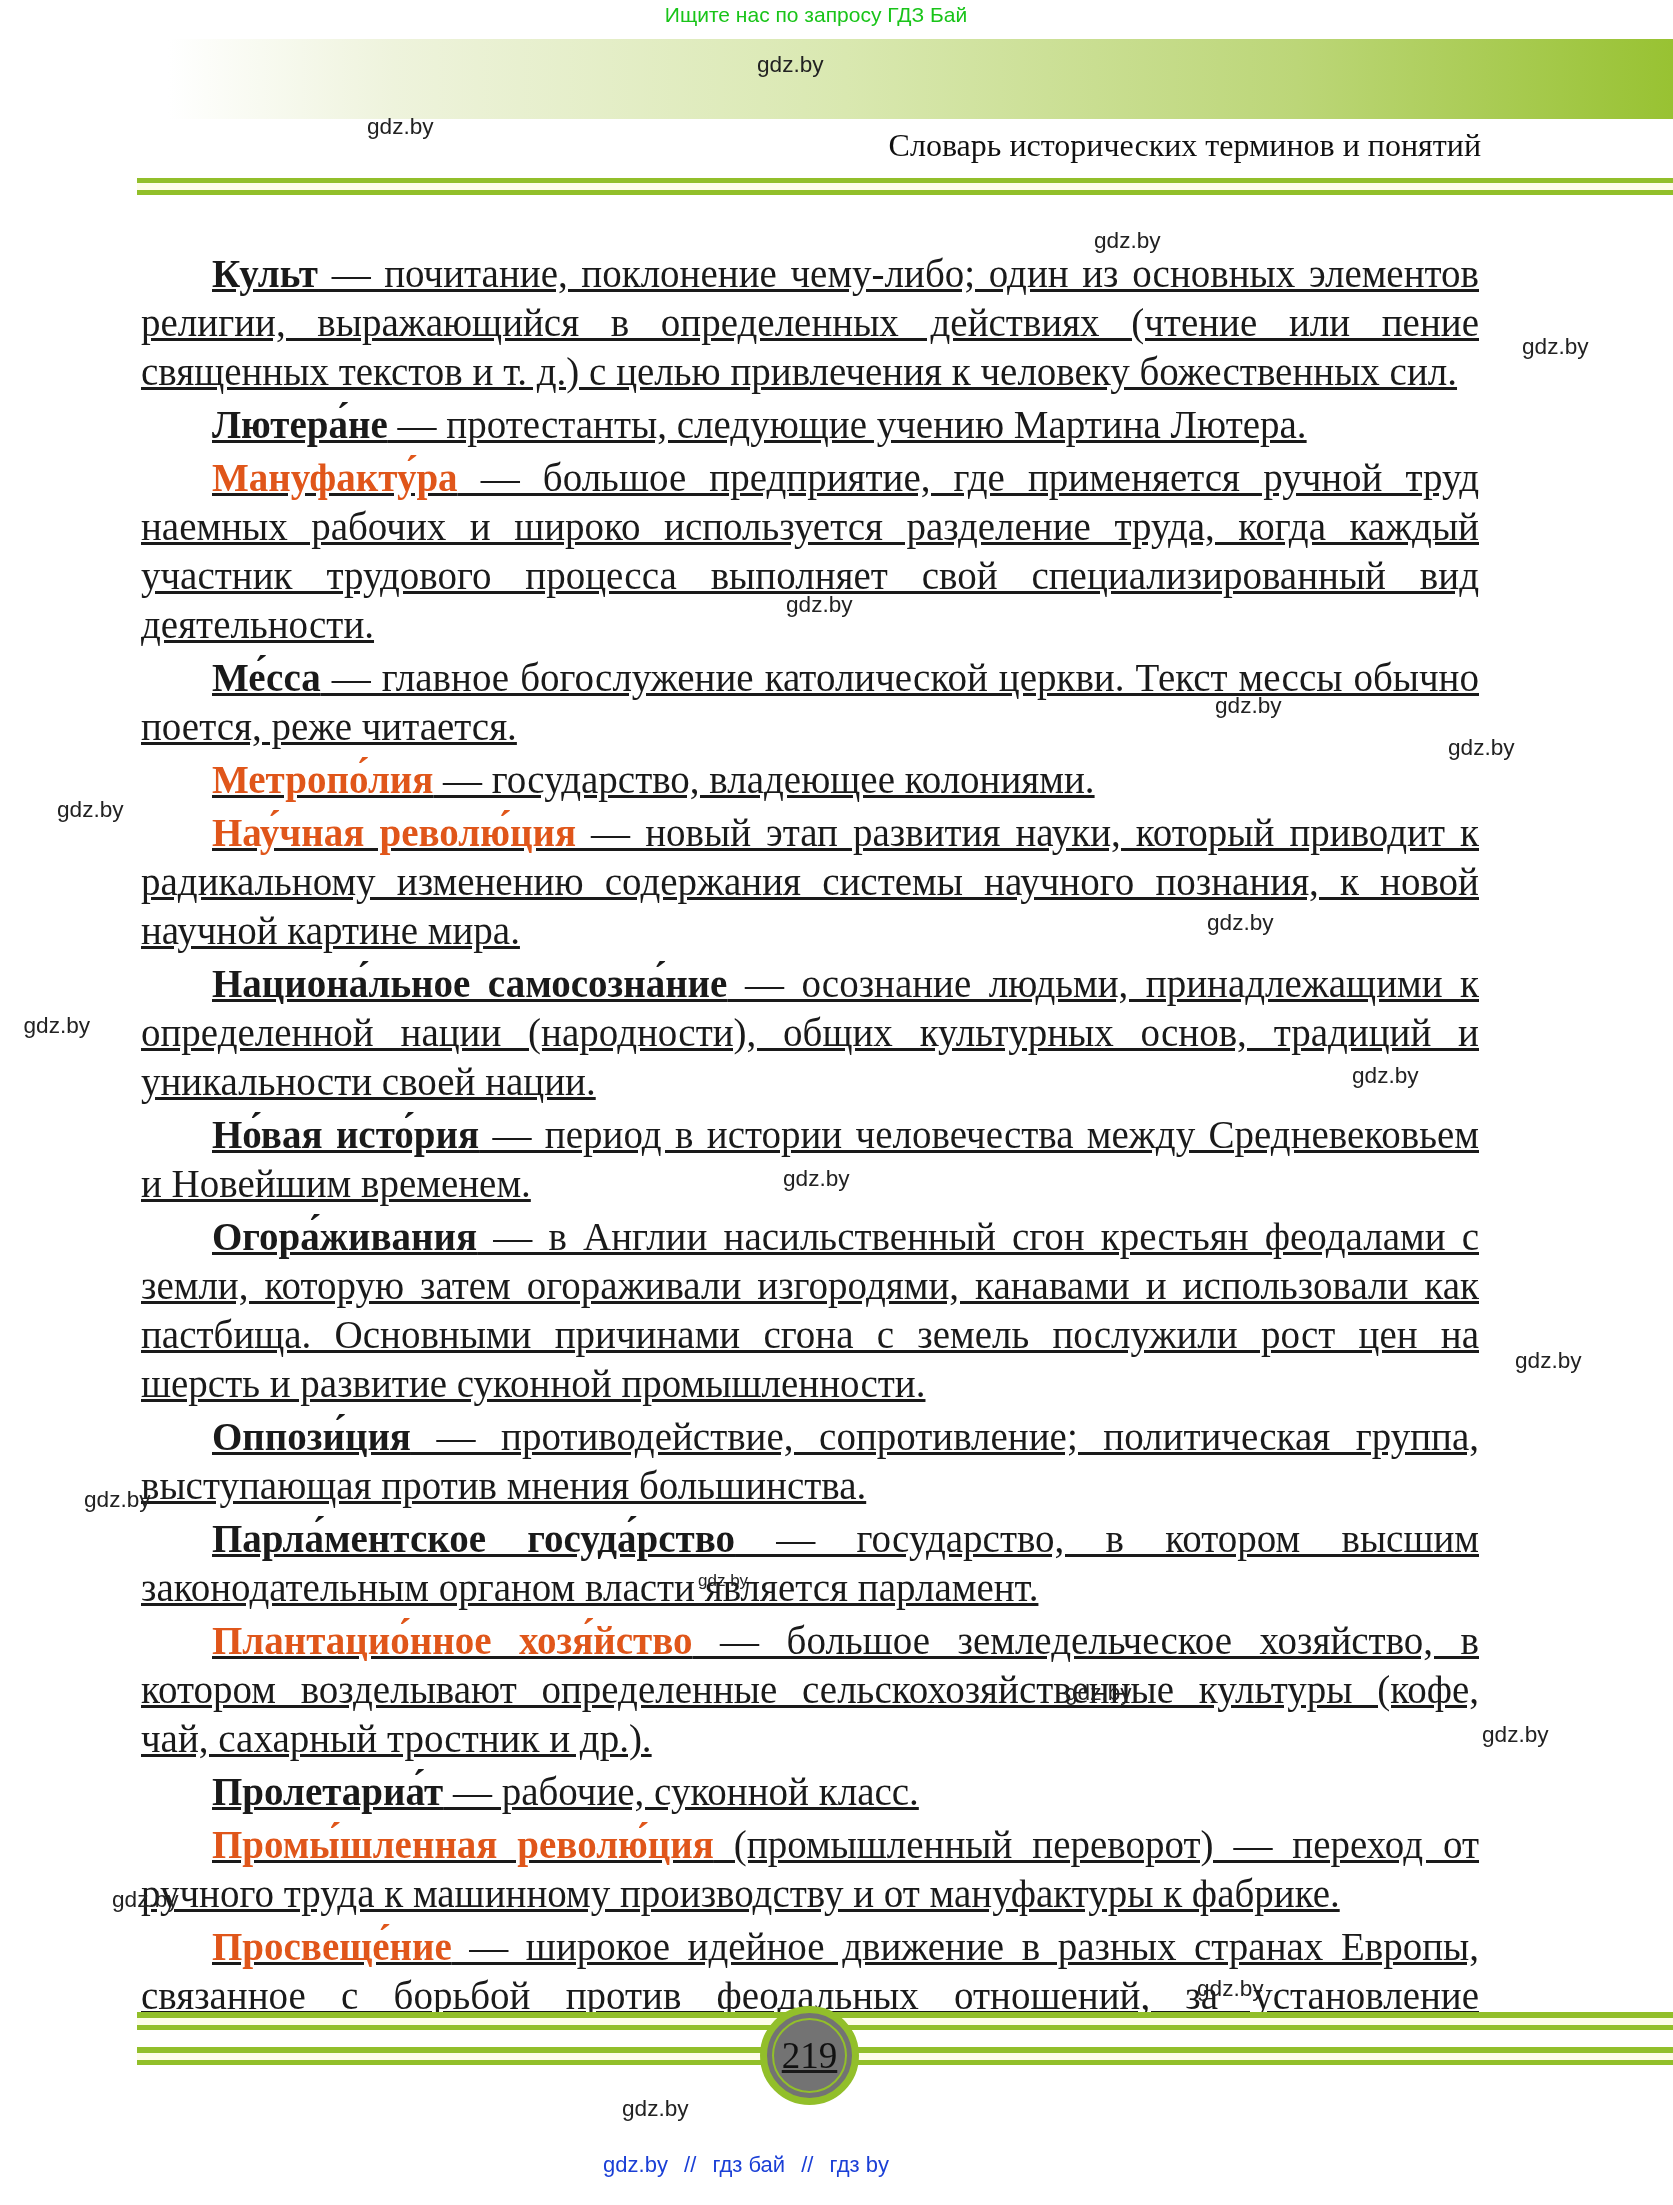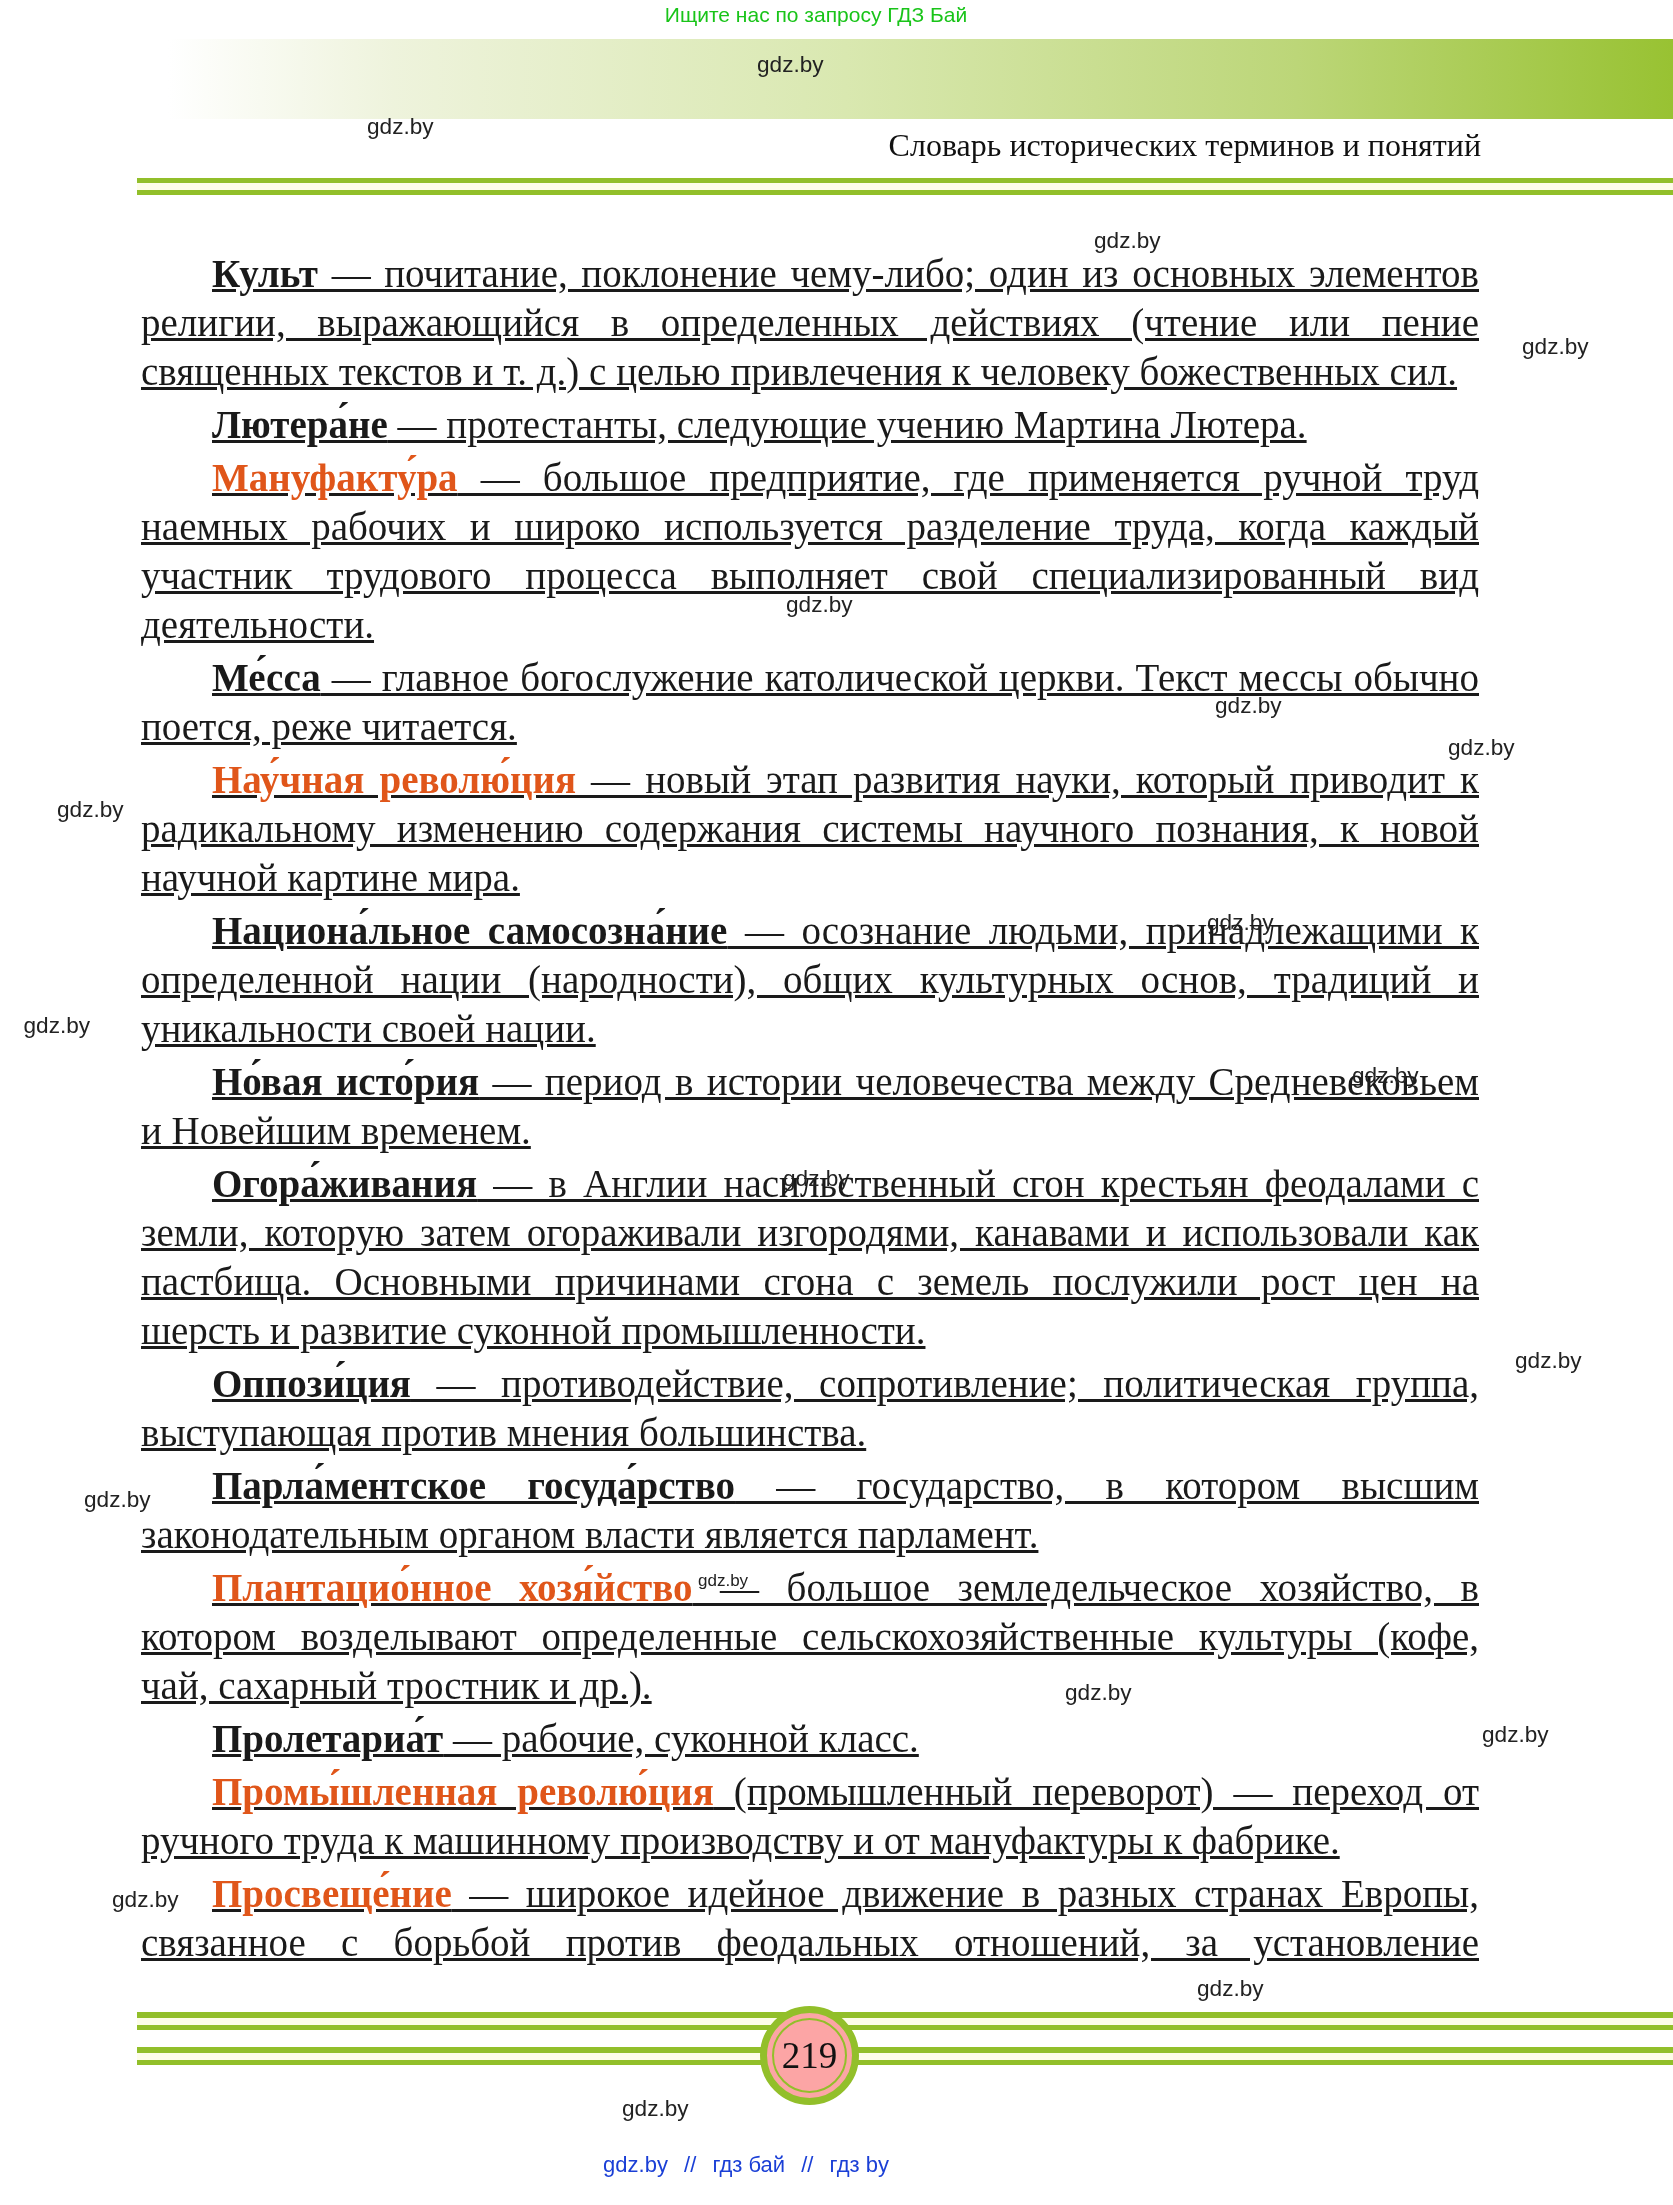--- a/index.html
+++ b/index.html
@@ -21,21 +21,21 @@
          text-align:justify; }
   .entry { margin:4px; text-indent:71px;text-decoration:underline; }
   .term { font-weight:bold; }
   .term.orange { color:#e0561a; }
   .footer-rules { position:absolute; left:137px; right:0; top:2012px; height:69px; }
   .footer-rules .band { position:absolute; left:0; right:0; height:20px; }
   .footer-rules .band .a, .footer-rules .band .b { position:absolute; left:0; right:0; height:5.9px; background:#92bf2a; }
   .footer-rules .band .a { top:0; } .footer-rules .band .b { top:12.6px; }
   .footer-rules .band .m { position:absolute; left:0; right:0; top:5.9px; height:6.7px; background:#fdfde8; }
   .page-circle { position:absolute; left:760px; top:2006px; width:99px; height:99px; border-radius:50%;
-         background:#fca5a5; border:7.5px solid #92bf2a; box-sizing:border-box; display:flex; align-items:center; justify-content:center; }
+         background:#737373; border:7.5px solid #92bf2a; box-sizing:border-box; display:flex; align-items:center; justify-content:center;text-decoration:underline; }
   .page-circle .inner { position:absolute; left:5px; top:5px; right:5px; bottom:5px; border-radius:50%; border:2.5px solid #92bf2a; }
   .page-num { position:relative; font-size:37px; color:#111; }
   .bottom-links { position:absolute; top:2152px; left:0; width:1492px; text-align:center;
          font-family:"Liberation Sans", sans-serif; font-size:22px; color:#1a3fd6; }
   .bottom-links span { margin:0 5px; }
 </style>
 </head>
 <body>
 
 <div class="top-search">Ищите нас по запросу ГДЗ Бай</div>
@@ -50,20 +50,21 @@
   <div class="l1"></div>
     <div class="mid"></div>
     <div class="l2"></div>
 </div>
 
 <div class="body-text">
   <p class="entry"><span class="term">Культ</span><span> — почитание, поклонение чему-либо; один из основных элементов религии, выражающийся в определенных действиях (чтение или пение священных текстов и т. д.) с целью привлечения к человеку божественных сил.</span></p>
   <p class="entry"><span class="term">Лютера́не</span><span> — протестанты, следующие учению Мартина Лютера.</span></p>
   <p class="entry"><span class="term orange">Мануфакту́ра</span><span> — большое предприятие, где применяется ручной труд наемных рабочих и широко используется разделение труда, когда каждый участник трудового процесса выполняет свой специализированный вид деятельности.</span></p>
   <p class="entry"><span class="term">Ме́сса</span><span> — главное богослужение католической церкви. Текст мессы обычно поется, реже читается.</span></p>
+  <p class="entry"><span class="term orange">Метропо́лия</span><span> — государство, владеющее колониями.</span></p>
   <p class="entry"><span class="term orange">Нау́чная револю́ция</span><span>  — новый этап развития науки, который приводит к радикальному изменению содержания системы научного познания, к новой научной картине мира.</span></p>
   <p class="entry"><span class="term">Национа́льное самосозна́ние</span><span> — осознание людьми, принадлежащими к определенной нации (народности), общих культурных основ, традиций и уникальности своей нации.</span></p>
   <p class="entry"><span class="term">Но́вая исто́рия</span><span> — период в истории человечества между Средневековьем и Новейшим временем.</span></p>
   <p class="entry"><span class="term">Огора́живания</span><span> — в Англии насильственный сгон крестьян феодалами с земли, которую затем огораживали изгородями, канавами и использовали как пастбища. Основными причинами сгона с земель послужили рост цен на шерсть и развитие суконной промышленности.</span></p>
   <p class="entry"><span class="term">Оппози́ция</span><span> — противодействие, сопротивление; политическая группа, выступающая против мнения большинства.</span></p>
   <p class="entry"><span class="term">Парла́ментское госуда́рство</span><span> — государство, в котором высшим законодательным органом власти является парламент.</span></p>
   <p class="entry"><span class="term orange">Плантацио́нное хозя́йство</span><span> — большое земледельческое хозяйство, в котором возделывают определенные сельскохозяйственные культуры (кофе, чай, сахарный тростник и др.).</span></p>
   <p class="entry"><span class="term">Пролетариа́т</span><span> — рабочие, суконной класс.</span></p>
   <p class="entry"><span class="term orange">Промы́шленная револю́ция</span><span> (промышленный переворот) — переход от ручного труда к машинному производству и от мануфактуры к фабрике.</span></p>
   <p class="entry" style="text-align-last:justify;"><span class="term orange">Просвеще́ние</span><span> — широкое идейное движение в разных странах Европы, связанное с борьбой против феодальных отношений, за установление</span></p>

